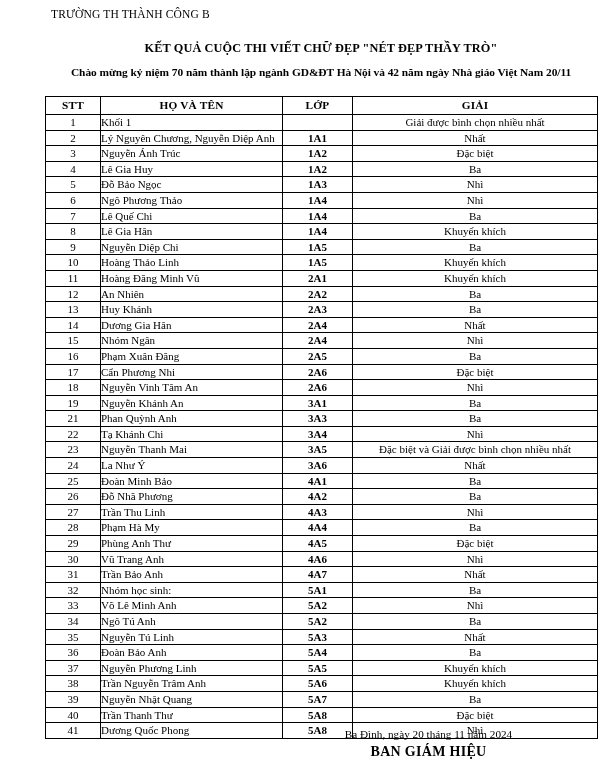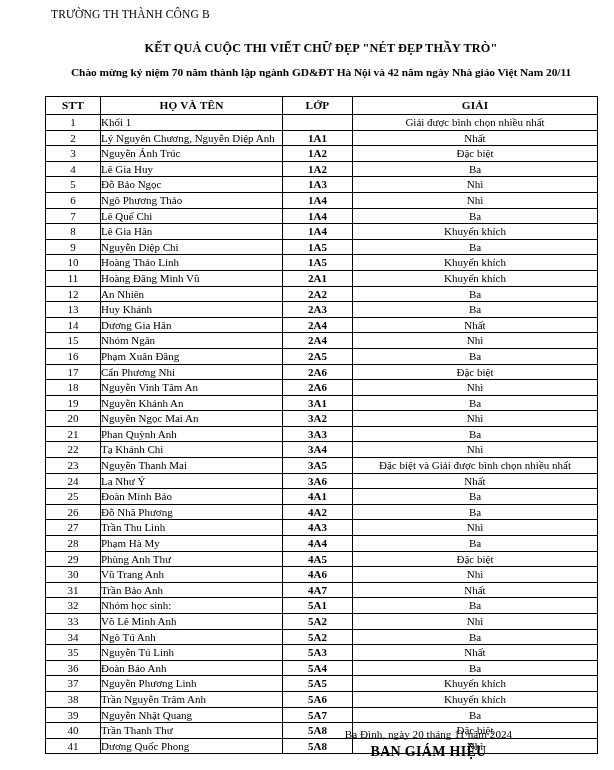--- a/index.html
+++ b/index.html
@@ -249,26 +249,20 @@
             <td class="class">2A6</td>
             <td class="prize">Nhì</td>
           </tr>
           <tr>
             <td class="stt">19</td>
             <td class="name">Nguyễn Khánh An</td>
             <td class="class">3A1</td>
             <td class="prize">Ba</td>
           </tr>
           <tr>
-            <td class="stt">20</td>
-            <td class="name">Nguyễn Ngọc Mai An</td>
-            <td class="class">3A2</td>
-            <td class="prize">Nhì</td>
-          </tr>
-          <tr>
             <td class="stt">21</td>
             <td class="name">Phan Quỳnh Anh</td>
             <td class="class">3A3</td>
             <td class="prize">Ba</td>
           </tr>
           <tr>
             <td class="stt">22</td>
             <td class="name">Tạ Khánh Chi</td>
             <td class="class">3A4</td>
             <td class="prize">Nhì</td>

